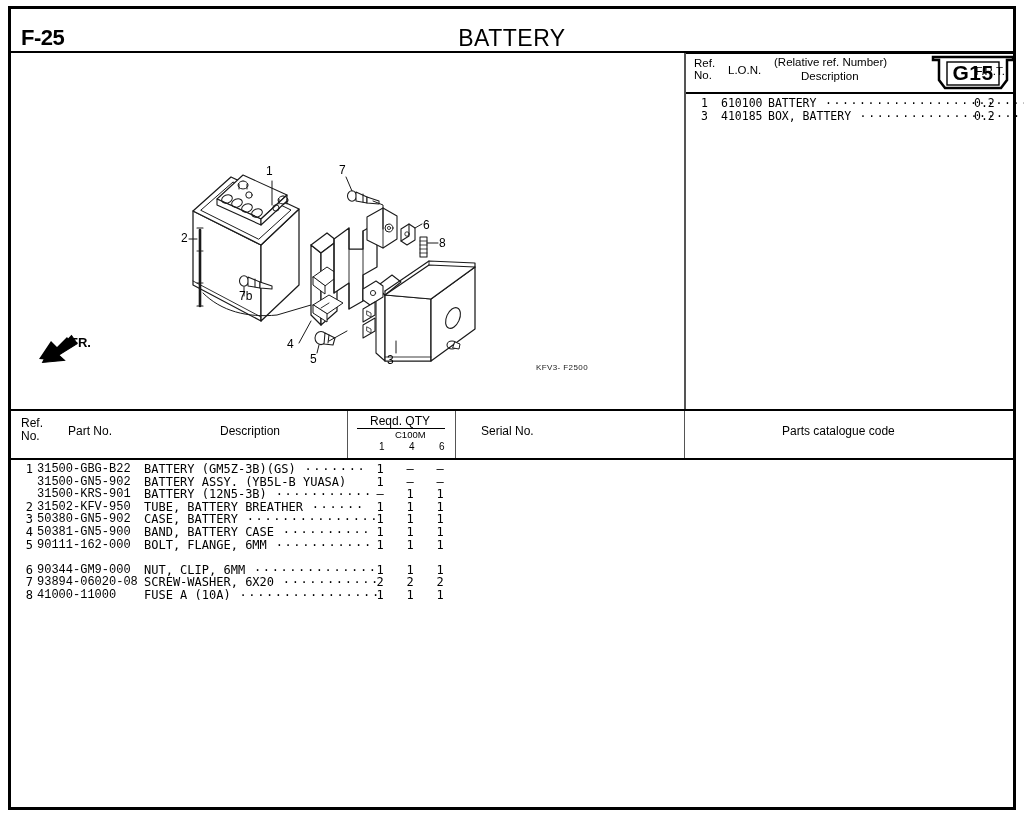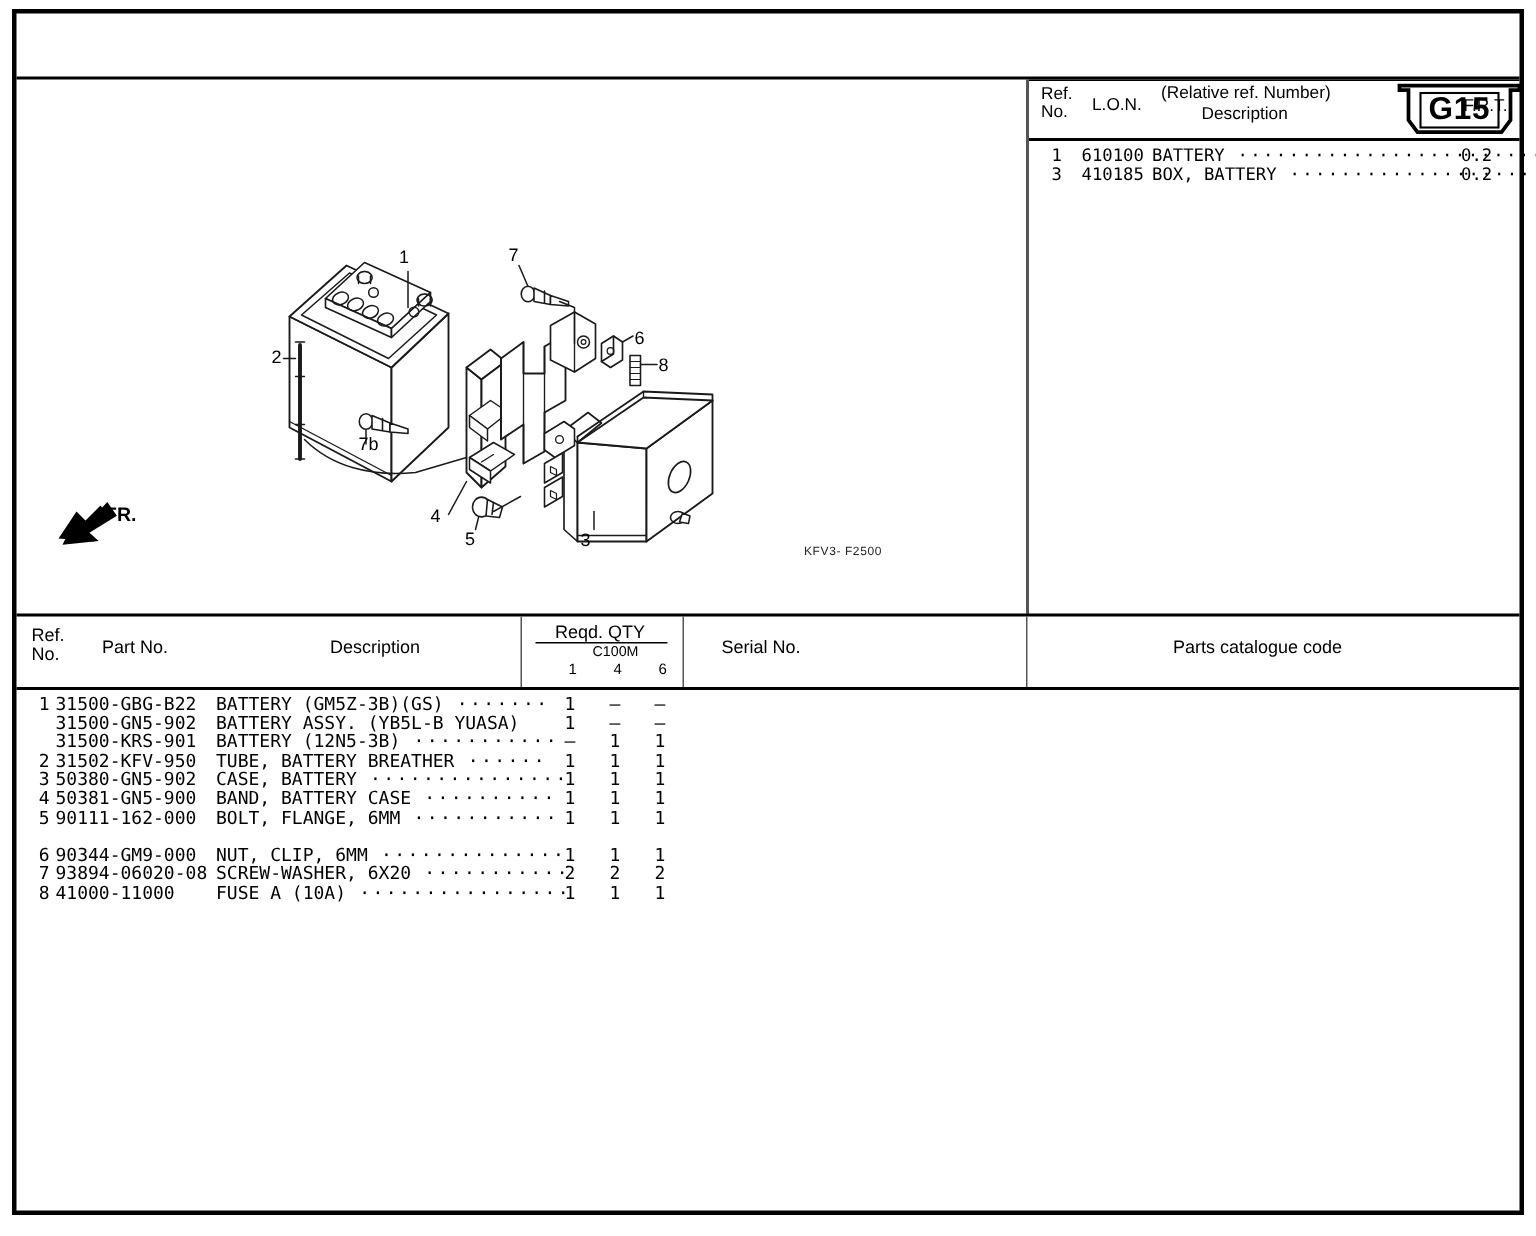--- a/index.html
+++ b/index.html
@@ -97,21 +97,21 @@
   .rule-qty-span   { position:absolute; left:357px; top:428px; width:88px; height:1px; background:#000; }
 
   
   .pt-rows {
     position:absolute; left:11px; top:462px; width:1002px;
     font-family:"DejaVu Sans Mono", monospace; font-size:12px;
   }
   .pt-row { position:relative; height:12.6px; white-space:nowrap; }
   .pt-row.spacer { height:12.6px; }
   .pt-row .p-ref  { position:absolute; left:8px;  width:14px; text-align:right; }
-  .pt-row .p-part { position:absolute; left:26px; }
+  .pt-row .p-part { position:absolute; left:26px;font-family:Liberation Mono, monospace; }
   .pt-row .p-desc { position:absolute; left:133px; }
   .pt-row .p-q1   { position:absolute; left:362px; width:14px; text-align:center; }
   .pt-row .p-q2   { position:absolute; left:392px; width:14px; text-align:center; }
   .pt-row .p-q3   { position:absolute; left:422px; width:14px; text-align:center; }
 
   
   .illus { position:absolute; left:11px; top:53px; width:673px; height:356px; }
   .diagram-code {
     position:absolute; left:525px; top:310px;
     font-size:8px; font-family:"Liberation Sans", sans-serif;
@@ -123,20 +123,24 @@
 </head>
 <body>
 
 <div id="page">
 
   <div class="frame-top"></div>
   <div class="frame-bottom"></div>
   <div class="frame-left"></div>
   <div class="frame-right"></div>
 
+  <div class="titlebar">
+    <div class="page-code">F-25</div>
+    <div class="page-title">BATTERY</div>
+  </div>
   <div class="title-rule"></div>
 
   <div class="group-tab">
     <svg width="84" height="40" viewBox="0 0 84 40">
       <path d="M2,3 L82,3 L82,6 L76,6 L76,26 L70,34 L14,34 L8,26 L8,6 L2,6 Z" fill="#ffffff" stroke="#000" stroke-width="2.5" stroke-linejoin="miter"></path>
       <rect x="16" y="8" width="52" height="23" fill="#ffffff" stroke="#000" stroke-width="1.4"></rect>
     </svg>
     <div class="lbl">G15</div>
   </div>
 

